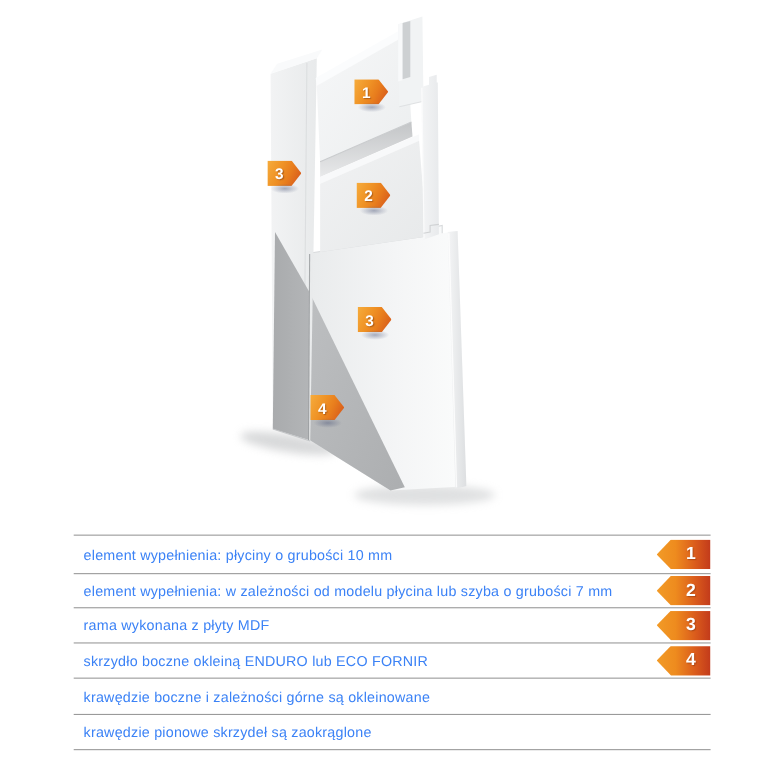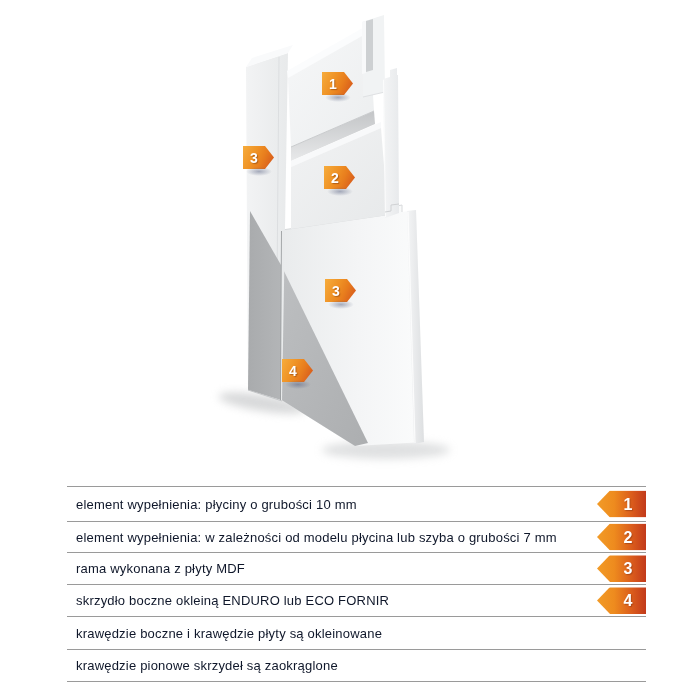--- a/index.html
+++ b/index.html
@@ -25,21 +25,21 @@
     position:absolute;left:3px;bottom:-7px;width:26px;height:9px;
     background:radial-gradient(ellipse at center,rgba(75,85,120,.45) 0%,rgba(75,85,120,0) 70%);
   }
 
   
   .legend{position:absolute;left:67px;top:486px;width:579px;
           border-top:1px solid #9a9a9a;}
   .lrow{position:relative;display:flex;align-items:center;
         border-bottom:1px solid #9a9a9a;box-sizing:border-box;
         padding-left:9px;padding-right:60px;}
-  .ltext{font-size:13px;color:#0f172a;letter-spacing:.2px;white-space:nowrap;}
+  .ltext{font-size:13px;color:#3b82f6;letter-spacing:.2px;white-space:nowrap;}
   .lbadge{position:absolute;right:0;top:50%;transform:translateY(-50%);
           width:49px;height:27px;
           clip-path:polygon(0 50%,13px 0,100% 0,100% 100%,13px 100%);
           background:linear-gradient(90deg,#f29b27 0%,#ee8b1e 35%,#da5b1c 72%,#c23a1b 100%);
           display:flex;align-items:center;justify-content:center;
           padding-left:13px;box-sizing:border-box;
           color:#fff;font-size:16px;font-weight:700;
           text-shadow:1px 1px 1px rgba(130,50,15,.5);}
 </style>
 </head>
@@ -187,20 +187,20 @@
       </div>
       <div class="lrow" style="height: 32px;">
         <span class="ltext">rama wykonana z płyty MDF</span>
         <span class="lbadge">3</span>
       </div>
       <div class="lrow" style="height: 32px;">
         <span class="ltext">skrzydło boczne okleiną ENDURO lub ECO FORNIR</span>
         <span class="lbadge">4</span>
       </div>
       <div class="lrow" style="height: 33px;">
-        <span class="ltext">krawędzie boczne i krawędzie płyty są okleinowane</span>
+        <span class="ltext">krawędzie boczne i zależności górne są okleinowane</span>
       </div>
       <div class="lrow" style="height: 32px;">
         <span class="ltext">krawędzie pionowe skrzydeł są zaokrąglone</span>
       </div>
     </div>
 
 </div>
 
 </body></html>

